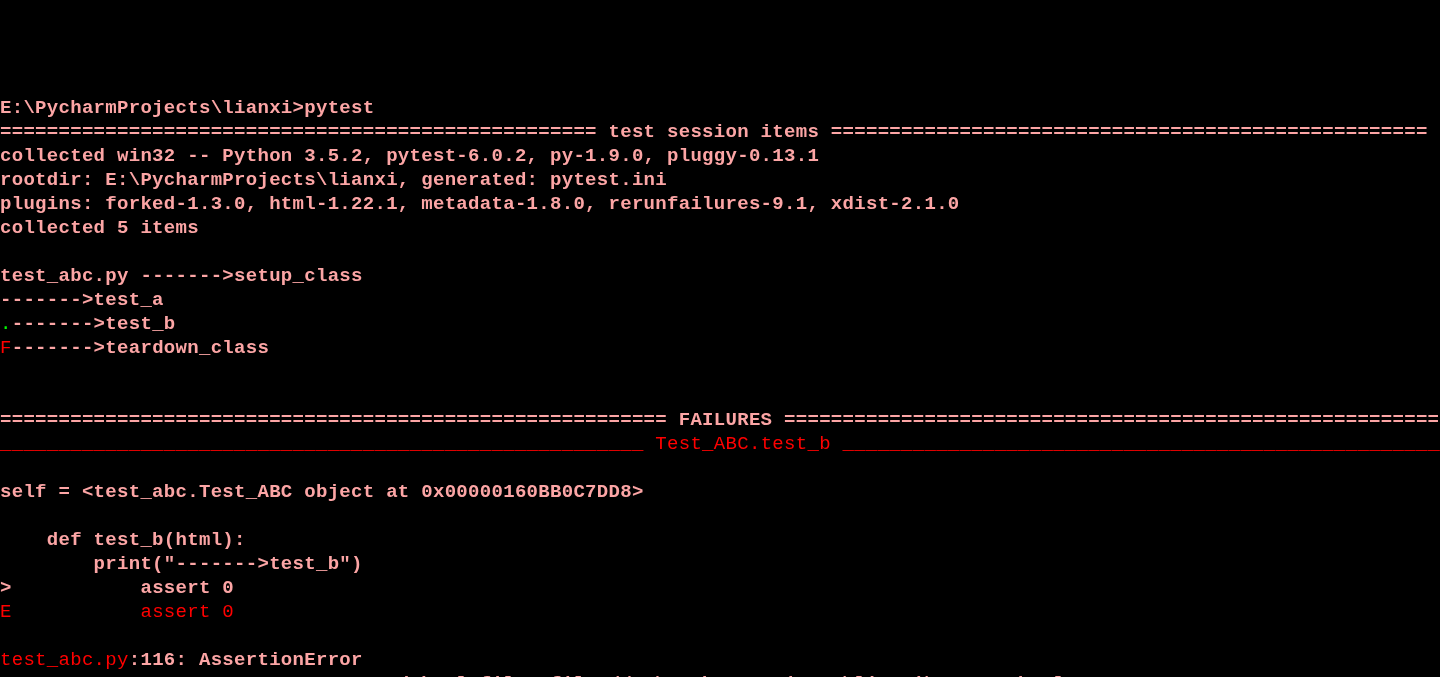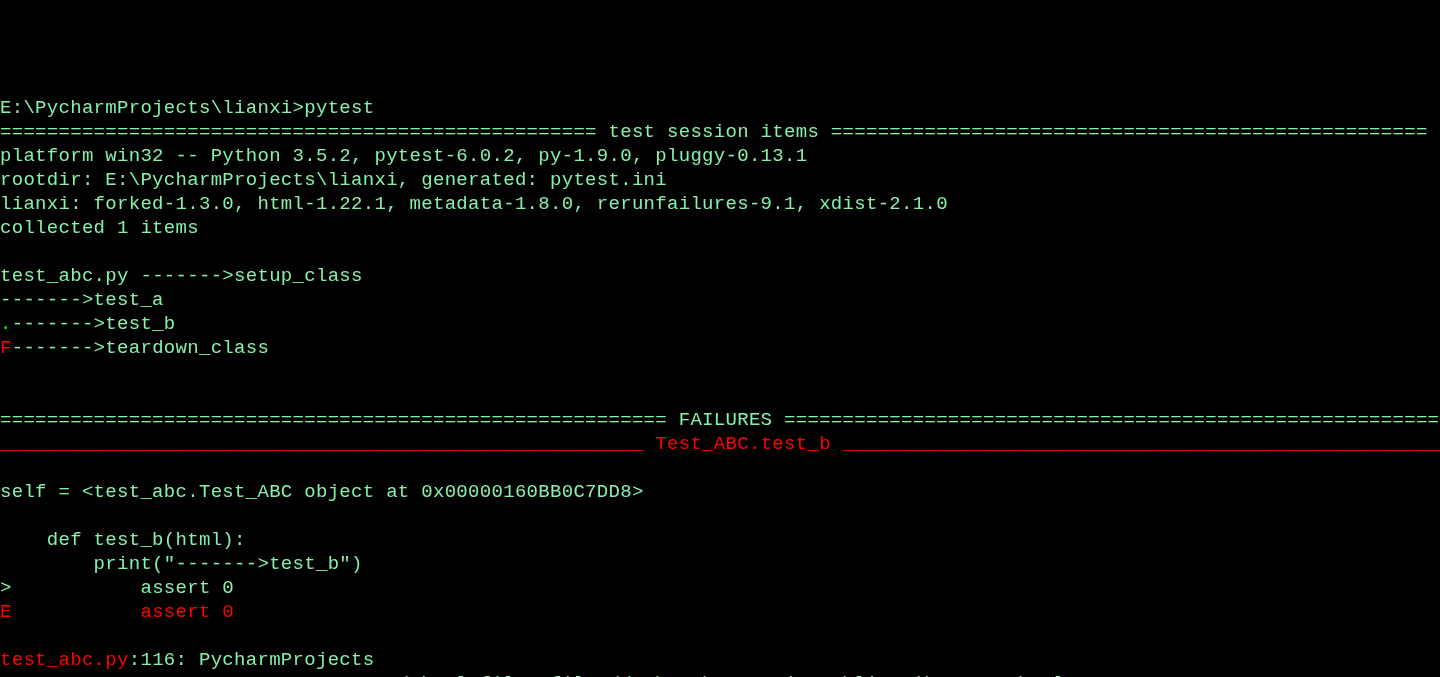--- a/index.html
+++ b/index.html
@@ -22,51 +22,52 @@
     .terminal {
       padding: 0;
     }
     .green {
       color: #00ff00;
     }
     .red {
       color: #ff0000;
     }
     .white {
-      color: #86efac;
+      color: #fca5a5;
+      font-weight: bold;
     }
   </style>
 </head>
 <body>
 
 
 
 <div class="terminal"><span class="white">E:\PycharmProjects\lianxi&gt;pytest</span>
 <span class="white">=================================================== test session items ===================================================</span>
-<span class="white">platform win32 -- Python 3.5.2, pytest-6.0.2, py-1.9.0, pluggy-0.13.1</span>
+<span class="white">collected win32 -- Python 3.5.2, pytest-6.0.2, py-1.9.0, pluggy-0.13.1</span>
 <span class="white">rootdir: E:\PycharmProjects\lianxi, generated: pytest.ini</span>
-<span class="white">lianxi: forked-1.3.0, html-1.22.1, metadata-1.8.0, rerunfailures-9.1, xdist-2.1.0</span>
-<span class="white">collected 1 items</span>
+<span class="white">plugins: forked-1.3.0, html-1.22.1, metadata-1.8.0, rerunfailures-9.1, xdist-2.1.0</span>
+<span class="white">collected 5 items</span>
 
 <span class="white">test_abc.py </span><span class="white">-------&gt;setup_class</span>
 <span class="white">-------&gt;test_a</span>
 <span class="green">.</span><span class="white">-------&gt;test_b</span>
 <span class="red">F</span><span class="white">-------&gt;teardown_class</span>
 
 
 <span class="white">========================================================= FAILURES =========================================================</span>
 <span class="red">_______________________________________________________ </span><span class="red">Test_ABC.test_b</span><span class="red"> ________________________________________________________</span>
 
 <span class="white">self = &lt;test_abc.Test_ABC object at 0x00000160BB0C7DD8&gt;</span>
 
 <span class="white">    def test_b(html):</span>
 <span class="white">        print("-------&gt;test_b")</span>
 <span class="white">&gt;</span><span class="white">           assert 0</span>
 <span class="red">E</span><span class="red">           assert 0</span>
 
-<span class="red">test_abc.py</span><span class="white">:116: PycharmProjects</span>
+<span class="red">test_abc.py</span><span class="white">:116: AssertionError</span>
 <span class="white">------------------------- generated html file: file://E:\PycharmProjects\lianxi\report.html --------------------------</span>
 
 
 </div>
 
 
 
 
 </body></html>

